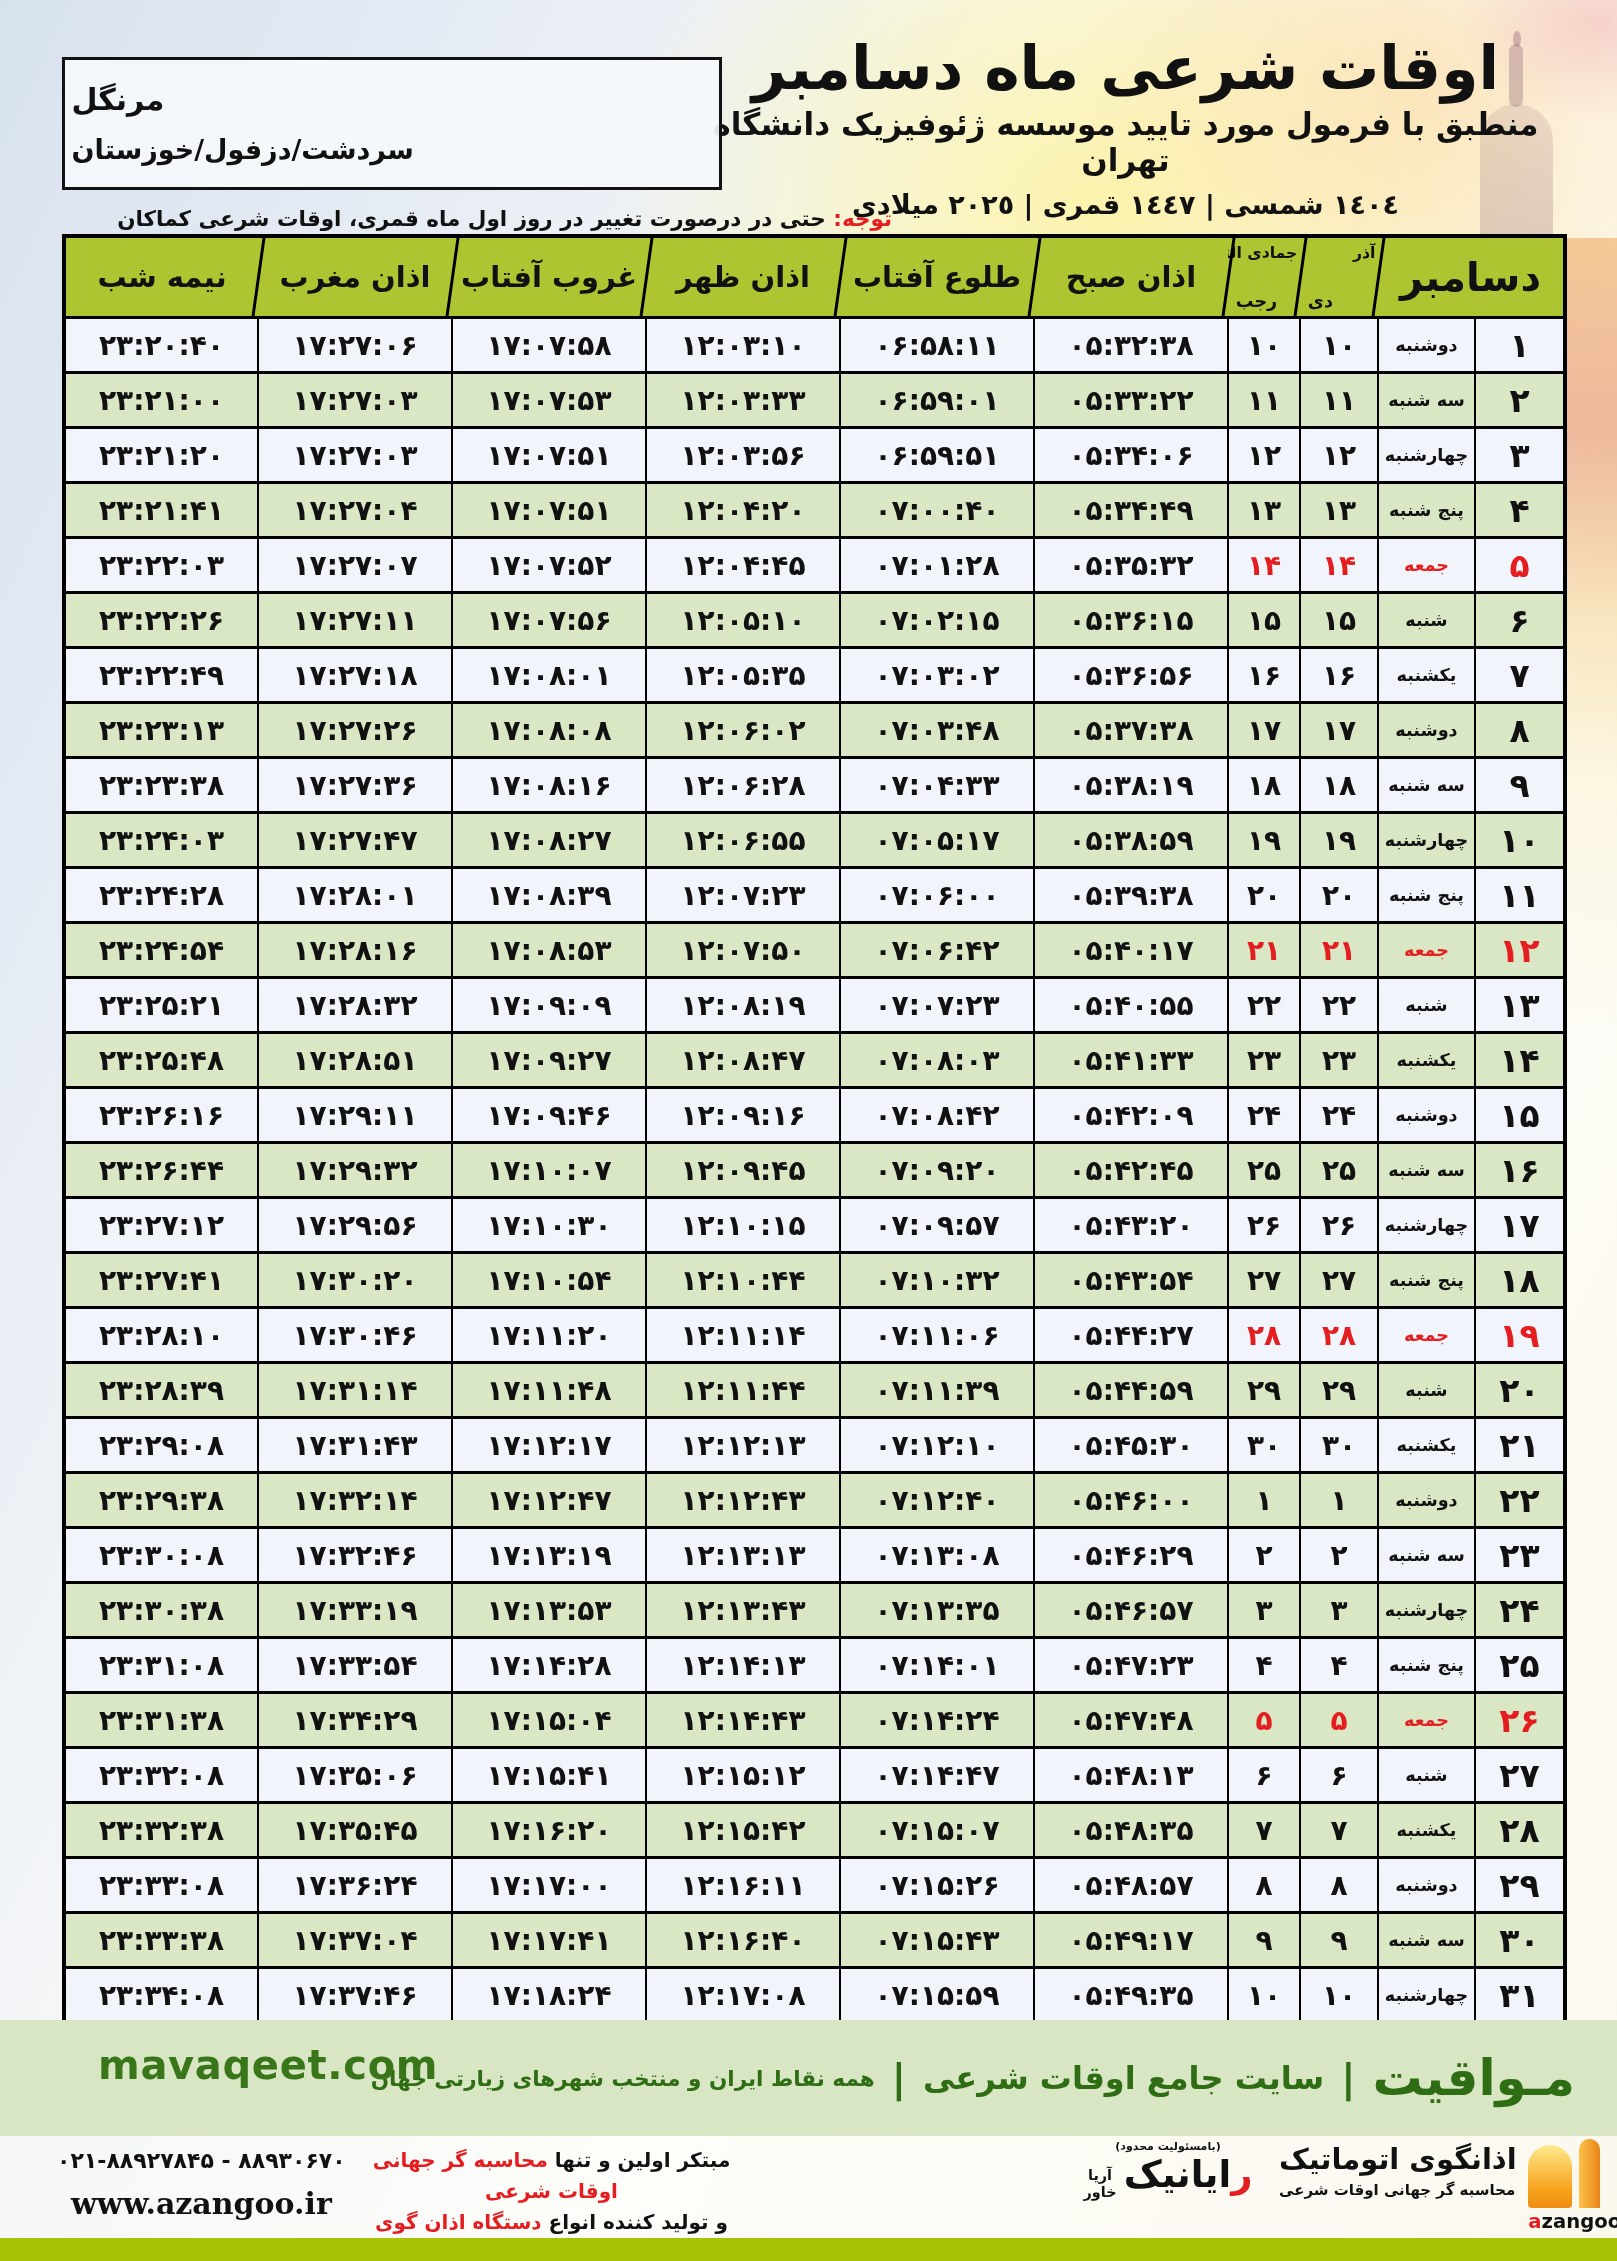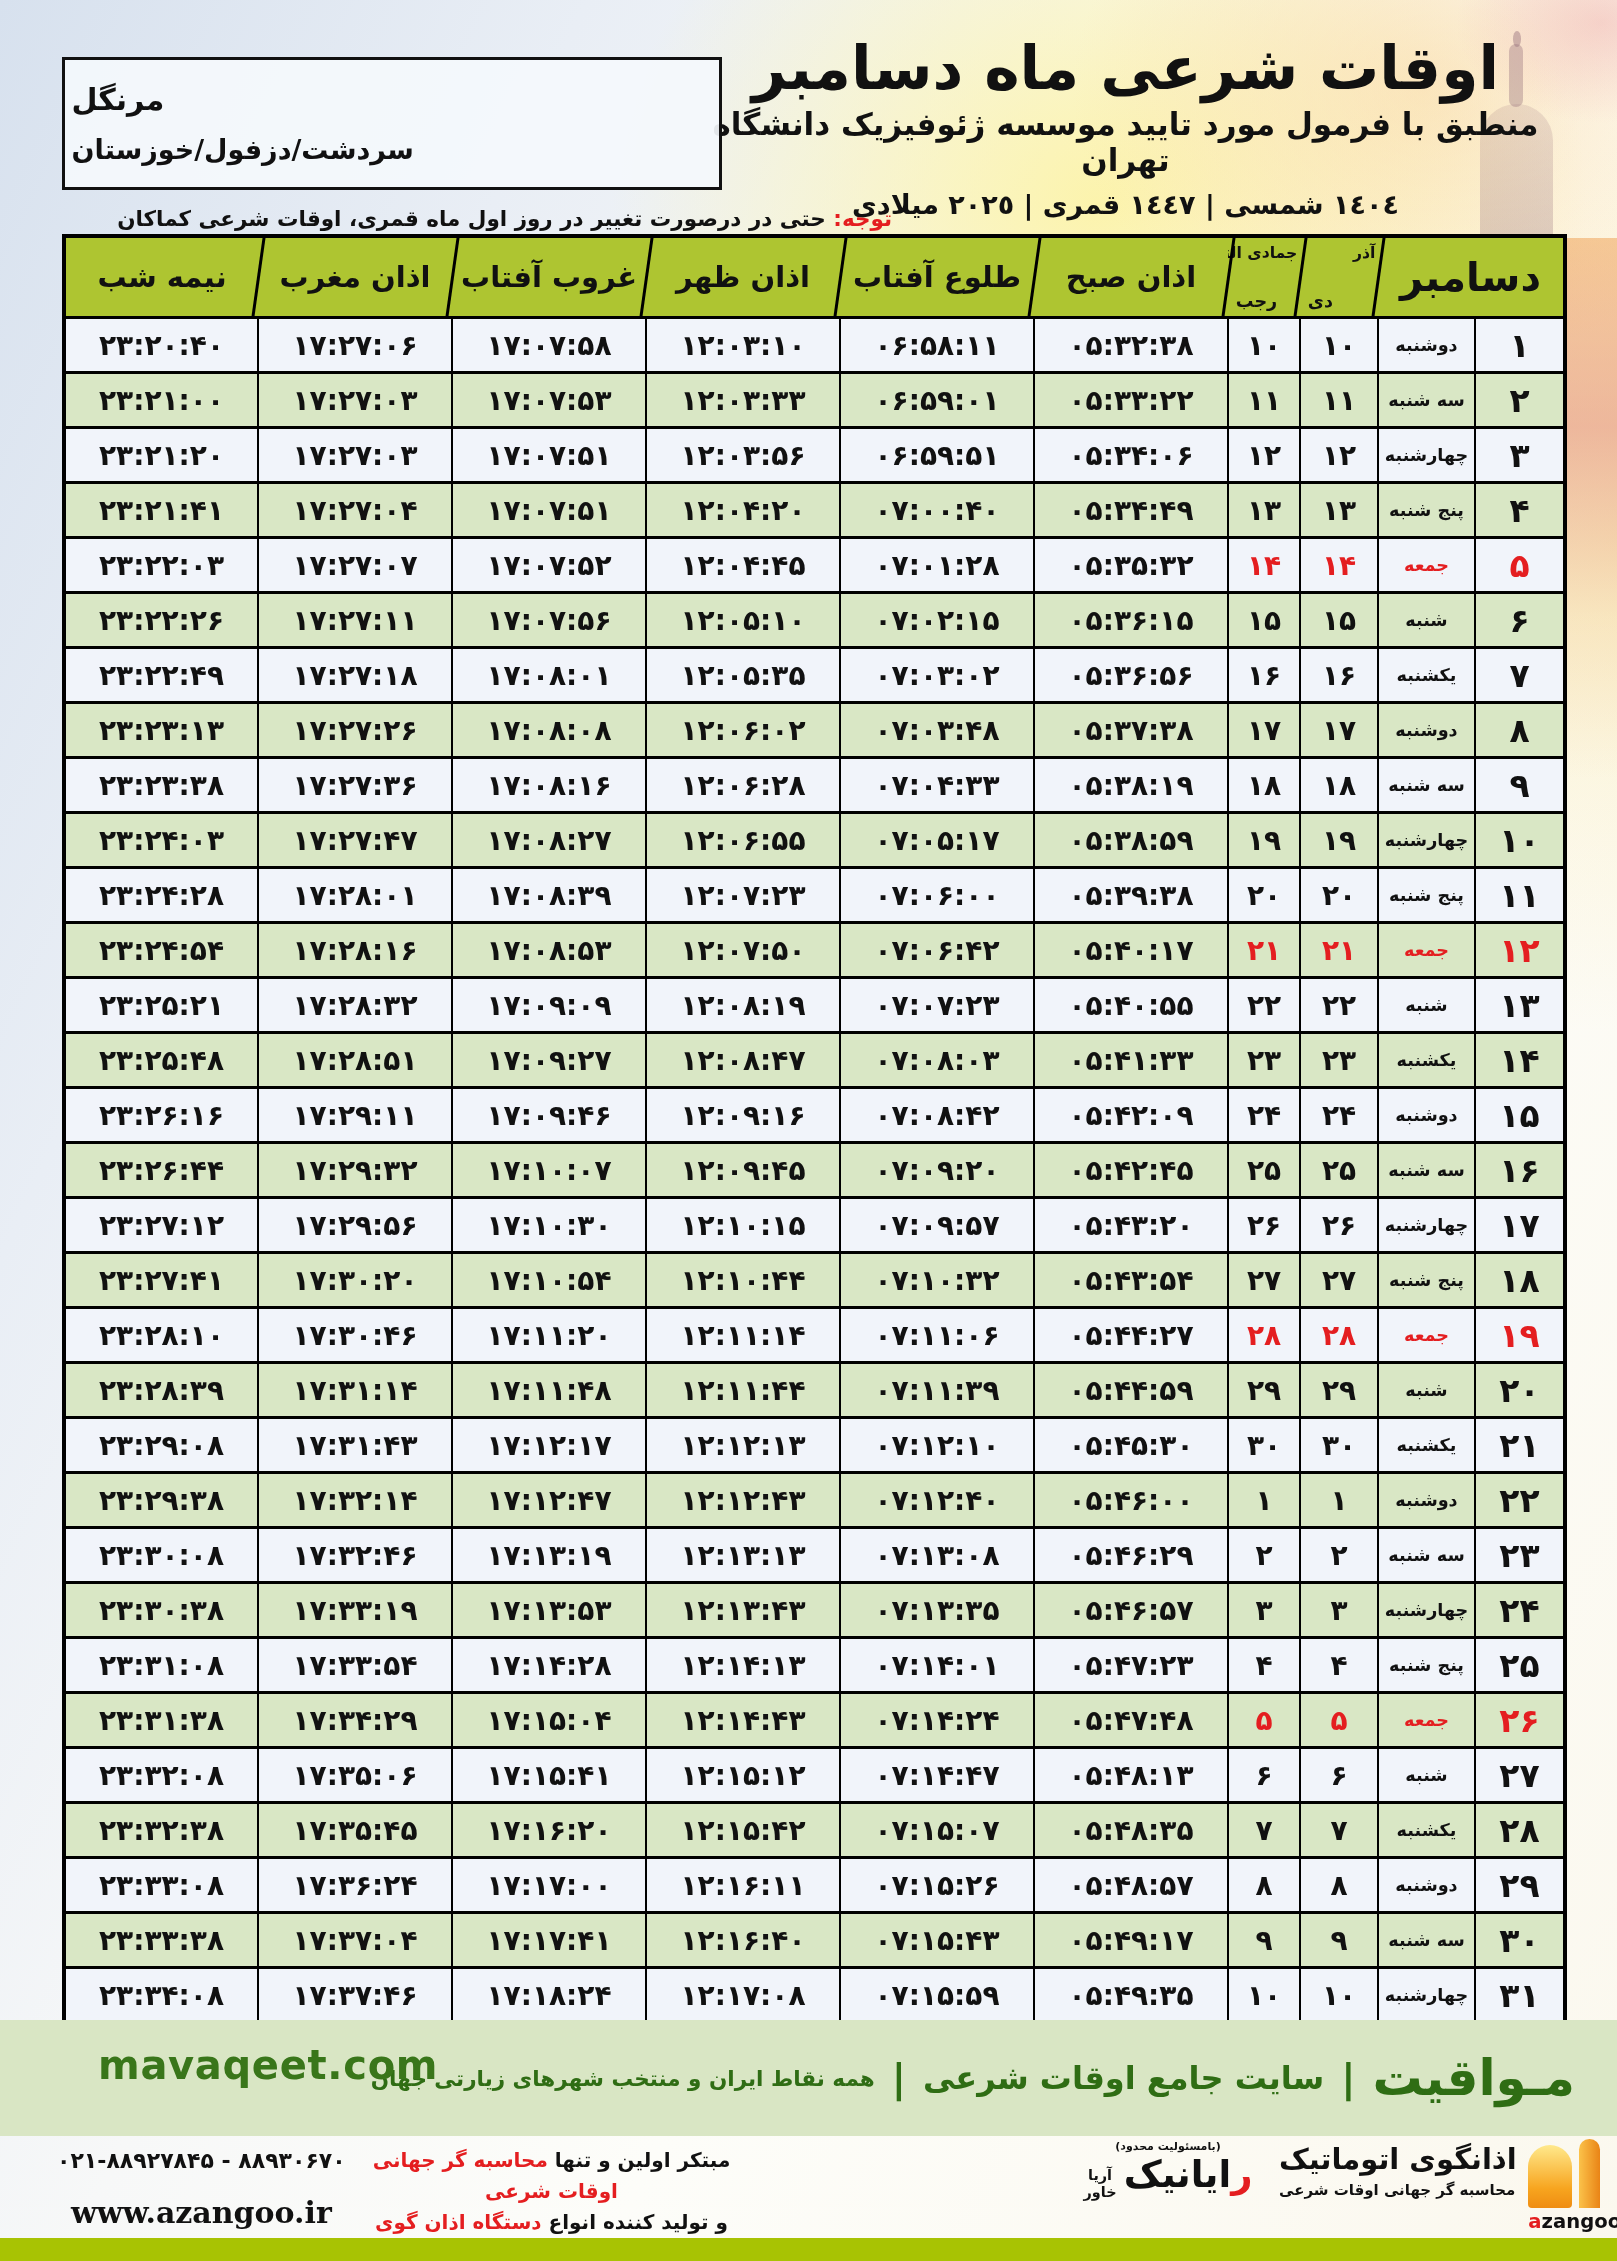--- a/index.html
+++ b/index.html
@@ -61,21 +61,21 @@
   .band{position:absolute;left:0;top:2020px;width:1618px;height:116px;background:#d9e6c4;}
   .band-rtl{position:absolute;right:43px;top:0;height:116px;display:flex;direction:rtl;align-items:center;gap:17px;color:#2f6d14;}
   .brand{font-size:50px;font-weight:bold;}
   .band-sep{font-size:39px;font-weight:bold;}
   .site-desc{font-size:32px;font-weight:bold;}
   .site-scope{font-size:21.5px;font-weight:bold;}
   .domain{position:absolute;left:98px;top:22px;font-size:40px;font-weight:bold;color:#39761a;letter-spacing:0.7px;}
   .info-strip{position:absolute;left:0;top:2136px;width:1618px;height:104px;}
   .contact{position:absolute;left:57px;top:11.7px;text-align:center;color:#111;}
   .phone{font-size:22px;font-weight:bold;direction:ltr;}
-  .site2{font-family:"DejaVu Serif",serif;font-size:30px;font-weight:bold;margin-top:22px;}
+  .site2{font-family:"DejaVu Serif",serif;font-size:30px;font-weight:bold;margin-top:13px;}
   .slogan{position:absolute;left:356px;top:9px;width:391px;text-align:center;direction:rtl;
     font-size:20px;font-weight:bold;color:#111;line-height:1.55;}
   .rayanik{position:absolute;left:1070px;top:3.9px;width:196px;text-align:center;color:#111;direction:rtl;}
   .rayanik .note{font-size:11px;font-weight:bold;}
   .rayanik .big{font-size:37px;font-weight:bold;display:inline-block;}
   .rayanik .stack{display:inline-flex;flex-direction:column;font-size:14.4px;font-weight:bold;vertical-align:middle;margin-right:3.9px;line-height:1.2;}
   .azangoo{position:absolute;left:1279px;top:2.6px;display:flex;direction:ltr;align-items:flex-start;gap:11.7px;color:#111;}
   .az-text{margin-top:3px;}
   .az-fa{font-size:29px;font-weight:bold;white-space:nowrap;}
   .az-sub{font-size:15px;font-weight:bold;margin-top:5.2px;white-space:nowrap;}

